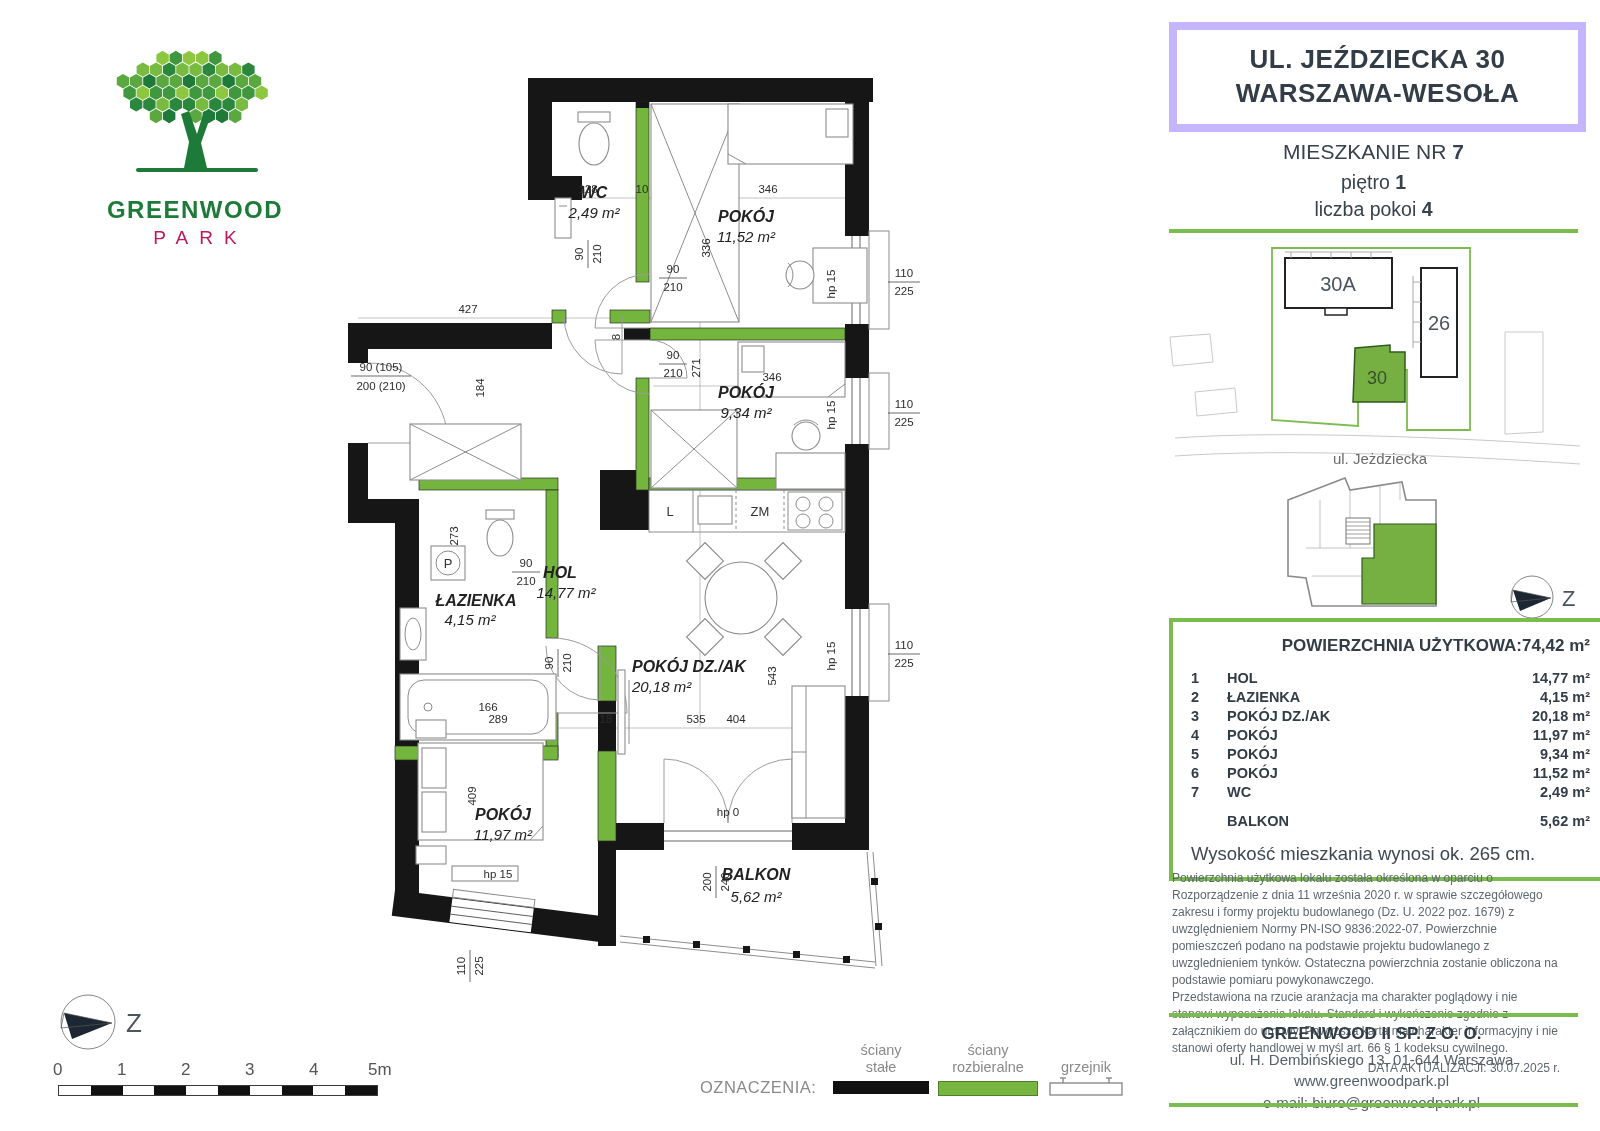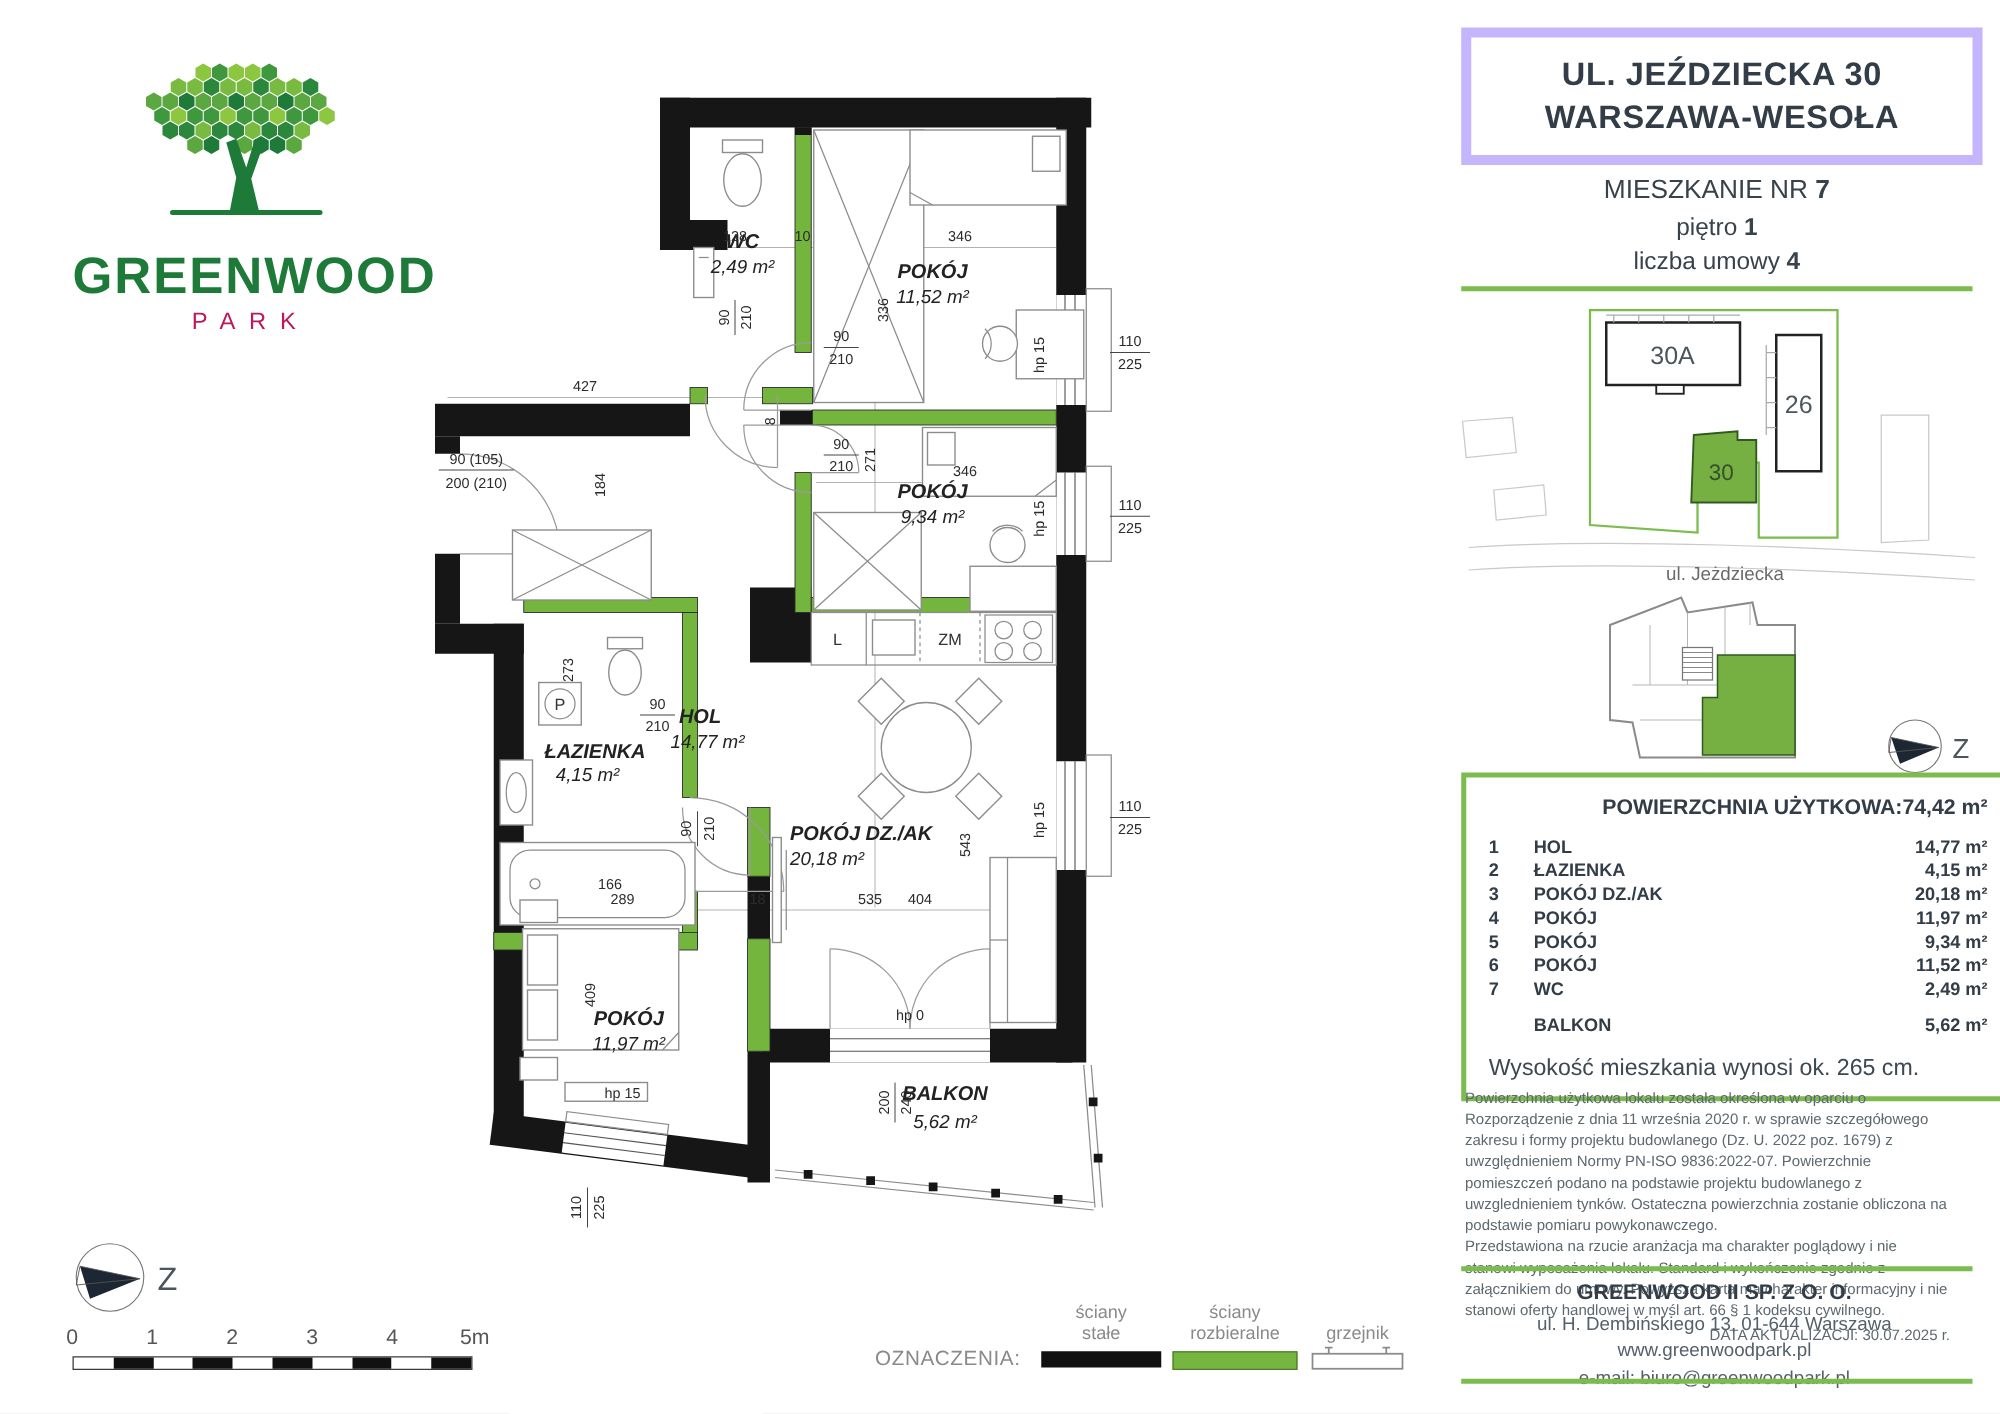--- a/index.html
+++ b/index.html
@@ -2,21 +2,21 @@
 <html><head>
 <meta charset="utf-8">
 <style>
   html,body{margin:0;padding:0;background:#e8e8e8}
   .page{position:relative;width:1600px;height:1131px;background:#fff;overflow:hidden;
         font-family:"Liberation Sans",sans-serif;color:#333e48;margin:0 auto}
   svg text{font-family:"Liberation Sans",sans-serif}
 
   
   .logo{position:absolute;left:58px;top:48px;width:274px;text-align:center}
-  .logo-name{font-size:41px;font-weight:700;color:#1e7a39;letter-spacing:1.5px;margin-top:4px}
+  .logo-name{font-size:24px;font-weight:700;color:#1e7a39;letter-spacing:1.5px;margin-top:4px}
   .logo-sub{font-size:19px;color:#be185d;letter-spacing:11px;margin-top:3px;text-indent:11px}
 
   
   .plan-svg{position:absolute;left:348px;top:78px}
   .wb{fill:#161616}
   .wg{fill:#74b53e;stroke:#2a2a2a;stroke-width:.7}
   .fn{fill:#fff;stroke:#8c8c8c;stroke-width:1.1}
   .fl{fill:none;stroke:#8c8c8c;stroke-width:1}
   .arc{fill:none;stroke:#9b9b9b;stroke-width:1}
   .dl{stroke:#9a9a9a;stroke-width:.6}
@@ -460,21 +460,21 @@
     <div class="addr-line">UL. JEŹDZIECKA 30</div>
     <div class="addr-line">WARSZAWA-WESOŁA</div>
   </div>
   <div class="unit-line" style="top:140px">
     <span>MIESZKANIE NR </span><b>7</b>
   </div>
   <div class="sub-line" style="top:171px">
     <span>piętro </span><b>1</b>
   </div>
   <div class="sub-line" style="top:198px">
-    <span>liczba umowy </span><b>4</b>
+    <span>liczba pokoi </span><b>4</b>
   </div>
   <div class="divider" style="top:229px"></div>
 
   <svg style="position:absolute;left:1165px;top:242px" width="420" height="230" viewBox="0 0 420 230">
     <g stroke="#c9c9c9" fill="none" stroke-width="1">
       <path d="M10,196 C120,188 300,196 415,204"></path>
       <path d="M10,214 C120,206 300,214 415,222"></path>
       <path d="M5,95 L45,92 L48,120 L8,124 Z"></path>
       <path d="M340,90 L378,90 L378,190 L340,192 Z"></path>
       <path d="M30,150 L70,146 L72,170 L32,174 Z"></path>

